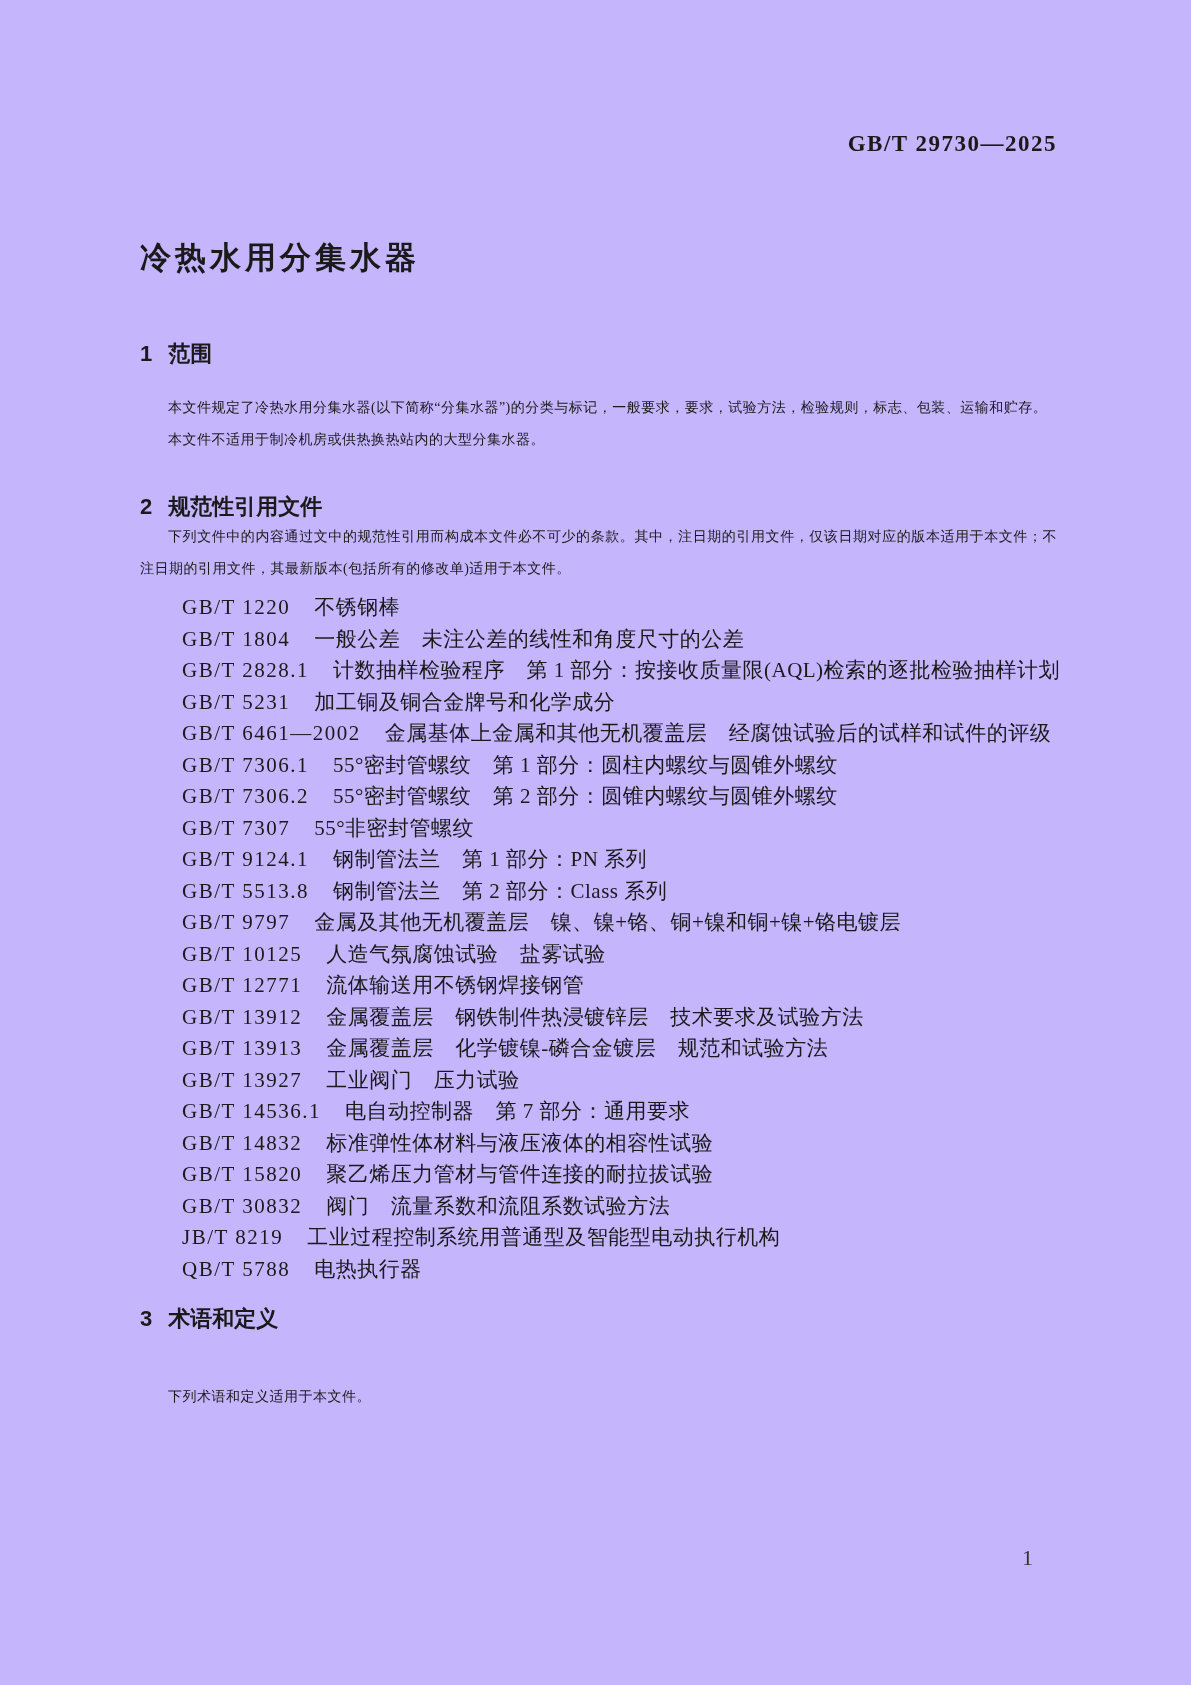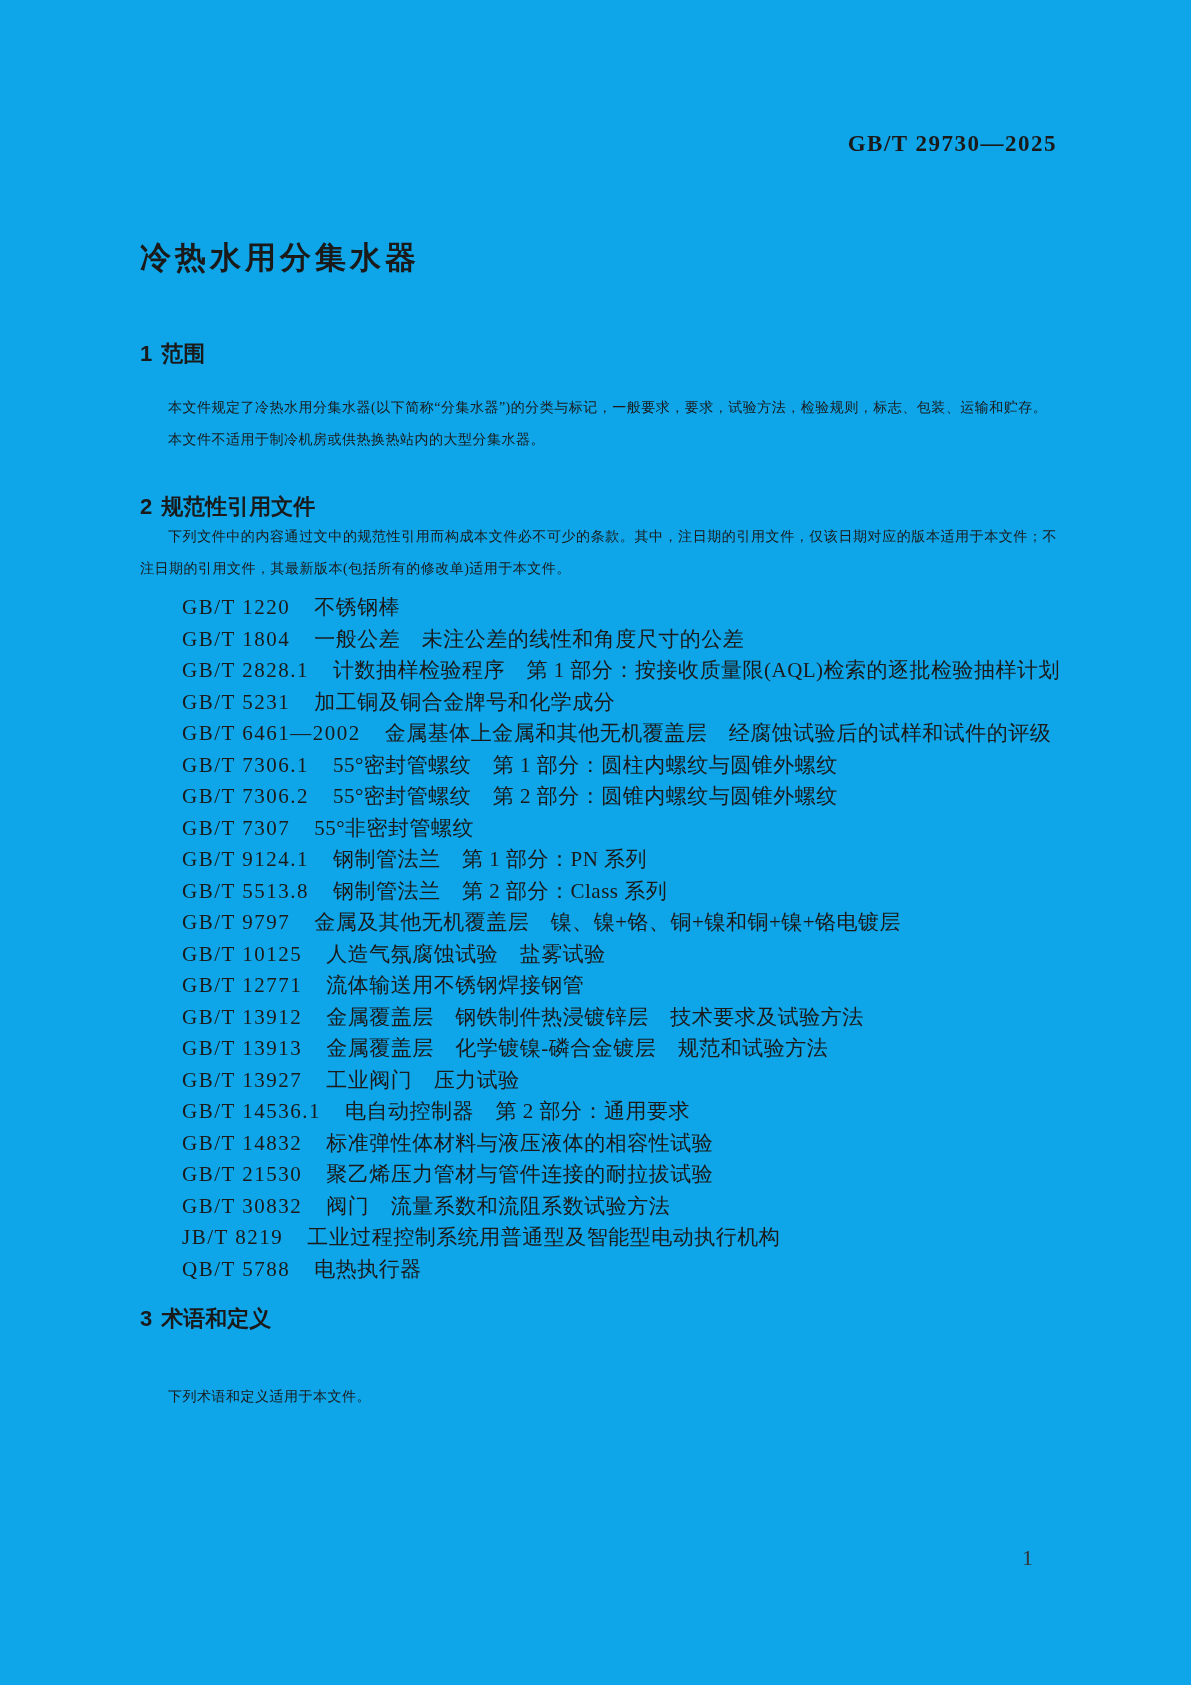--- a/index.html
+++ b/index.html
@@ -1,20 +1,20 @@
 <!DOCTYPE html>
 <html lang="zh"><head>
 <meta charset="utf-8">
 <style>
   html,body{margin:0;padding:0;background:#e8e8e8;}
   .page{
     position:relative;
     width:1191px;height:1685px;
     margin:0 auto;
-    background:#0ea5e9;
+    background:#c4b5fd;
     color:#1a1a1a;
     font-family:"Liberation Serif", serif;
     box-sizing:border-box;
     padding:130px 134px 0 140px;
     overflow:hidden;
   }
   .doc-number{
     text-align:right;
     font-weight:bold;
     font-size:23px;
@@ -30,21 +30,21 @@
     font-size:31px;
     letter-spacing:4px;
     line-height:39px;
   }
   .sec-heading{
     font-family:"Liberation Sans", sans-serif;
     font-weight:bold;
     font-size:22px;
     line-height:28px;
   }
-  .sec-heading .sec-label{margin-left:9px;}
+  .sec-heading .sec-label{margin-left:16px;}
   .sec1{margin-top:63px;}
   .sec2{margin-top:38px;}
   .sec3{margin-top:20px;}
   .para{
     margin:0;
     font-size:14px;
     line-height:31.5px;
     text-align:justify;
     text-indent:2em;
     letter-spacing:0.5px;
@@ -102,23 +102,23 @@
       <div class="ref-item"><span class="ref-code">GB/T 7306.2</span><span class="ref-title">55°密封管螺纹　第 2 部分：圆锥内螺纹与圆锥外螺纹</span></div>
       <div class="ref-item"><span class="ref-code">GB/T 7307</span><span class="ref-title">55°非密封管螺纹</span></div>
       <div class="ref-item"><span class="ref-code">GB/T 9124.1</span><span class="ref-title">钢制管法兰　第 1 部分：PN 系列</span></div>
       <div class="ref-item"><span class="ref-code">GB/T 5513.8</span><span class="ref-title">钢制管法兰　第 2 部分：Class 系列</span></div>
       <div class="ref-item"><span class="ref-code">GB/T 9797</span><span class="ref-title">金属及其他无机覆盖层　镍、镍+铬、铜+镍和铜+镍+铬电镀层</span></div>
       <div class="ref-item"><span class="ref-code">GB/T 10125</span><span class="ref-title">人造气氛腐蚀试验　盐雾试验</span></div>
       <div class="ref-item"><span class="ref-code">GB/T 12771</span><span class="ref-title">流体输送用不锈钢焊接钢管</span></div>
       <div class="ref-item"><span class="ref-code">GB/T 13912</span><span class="ref-title">金属覆盖层　钢铁制件热浸镀锌层　技术要求及试验方法</span></div>
       <div class="ref-item"><span class="ref-code">GB/T 13913</span><span class="ref-title">金属覆盖层　化学镀镍-磷合金镀层　规范和试验方法</span></div>
       <div class="ref-item"><span class="ref-code">GB/T 13927</span><span class="ref-title">工业阀门　压力试验</span></div>
-      <div class="ref-item"><span class="ref-code">GB/T 14536.1</span><span class="ref-title">电自动控制器　第 2 部分：通用要求</span></div>
+      <div class="ref-item"><span class="ref-code">GB/T 14536.1</span><span class="ref-title">电自动控制器　第 7 部分：通用要求</span></div>
       <div class="ref-item"><span class="ref-code">GB/T 14832</span><span class="ref-title">标准弹性体材料与液压液体的相容性试验</span></div>
-      <div class="ref-item"><span class="ref-code">GB/T 21530</span><span class="ref-title">聚乙烯压力管材与管件连接的耐拉拔试验</span></div>
+      <div class="ref-item"><span class="ref-code">GB/T 15820</span><span class="ref-title">聚乙烯压力管材与管件连接的耐拉拔试验</span></div>
       <div class="ref-item"><span class="ref-code">GB/T 30832</span><span class="ref-title">阀门　流量系数和流阻系数试验方法</span></div>
       <div class="ref-item"><span class="ref-code">JB/T 8219</span><span class="ref-title">工业过程控制系统用普通型及智能型电动执行机构</span></div>
       <div class="ref-item"><span class="ref-code">QB/T 5788</span><span class="ref-title">电热执行器</span></div>
     </div>
 
   <div class="sec-heading sec3">
     <span class="sec-num">3</span><span class="sec-label">术语和定义</span>
   </div>
 
   <p class="para last">下列术语和定义适用于本文件。</p>

